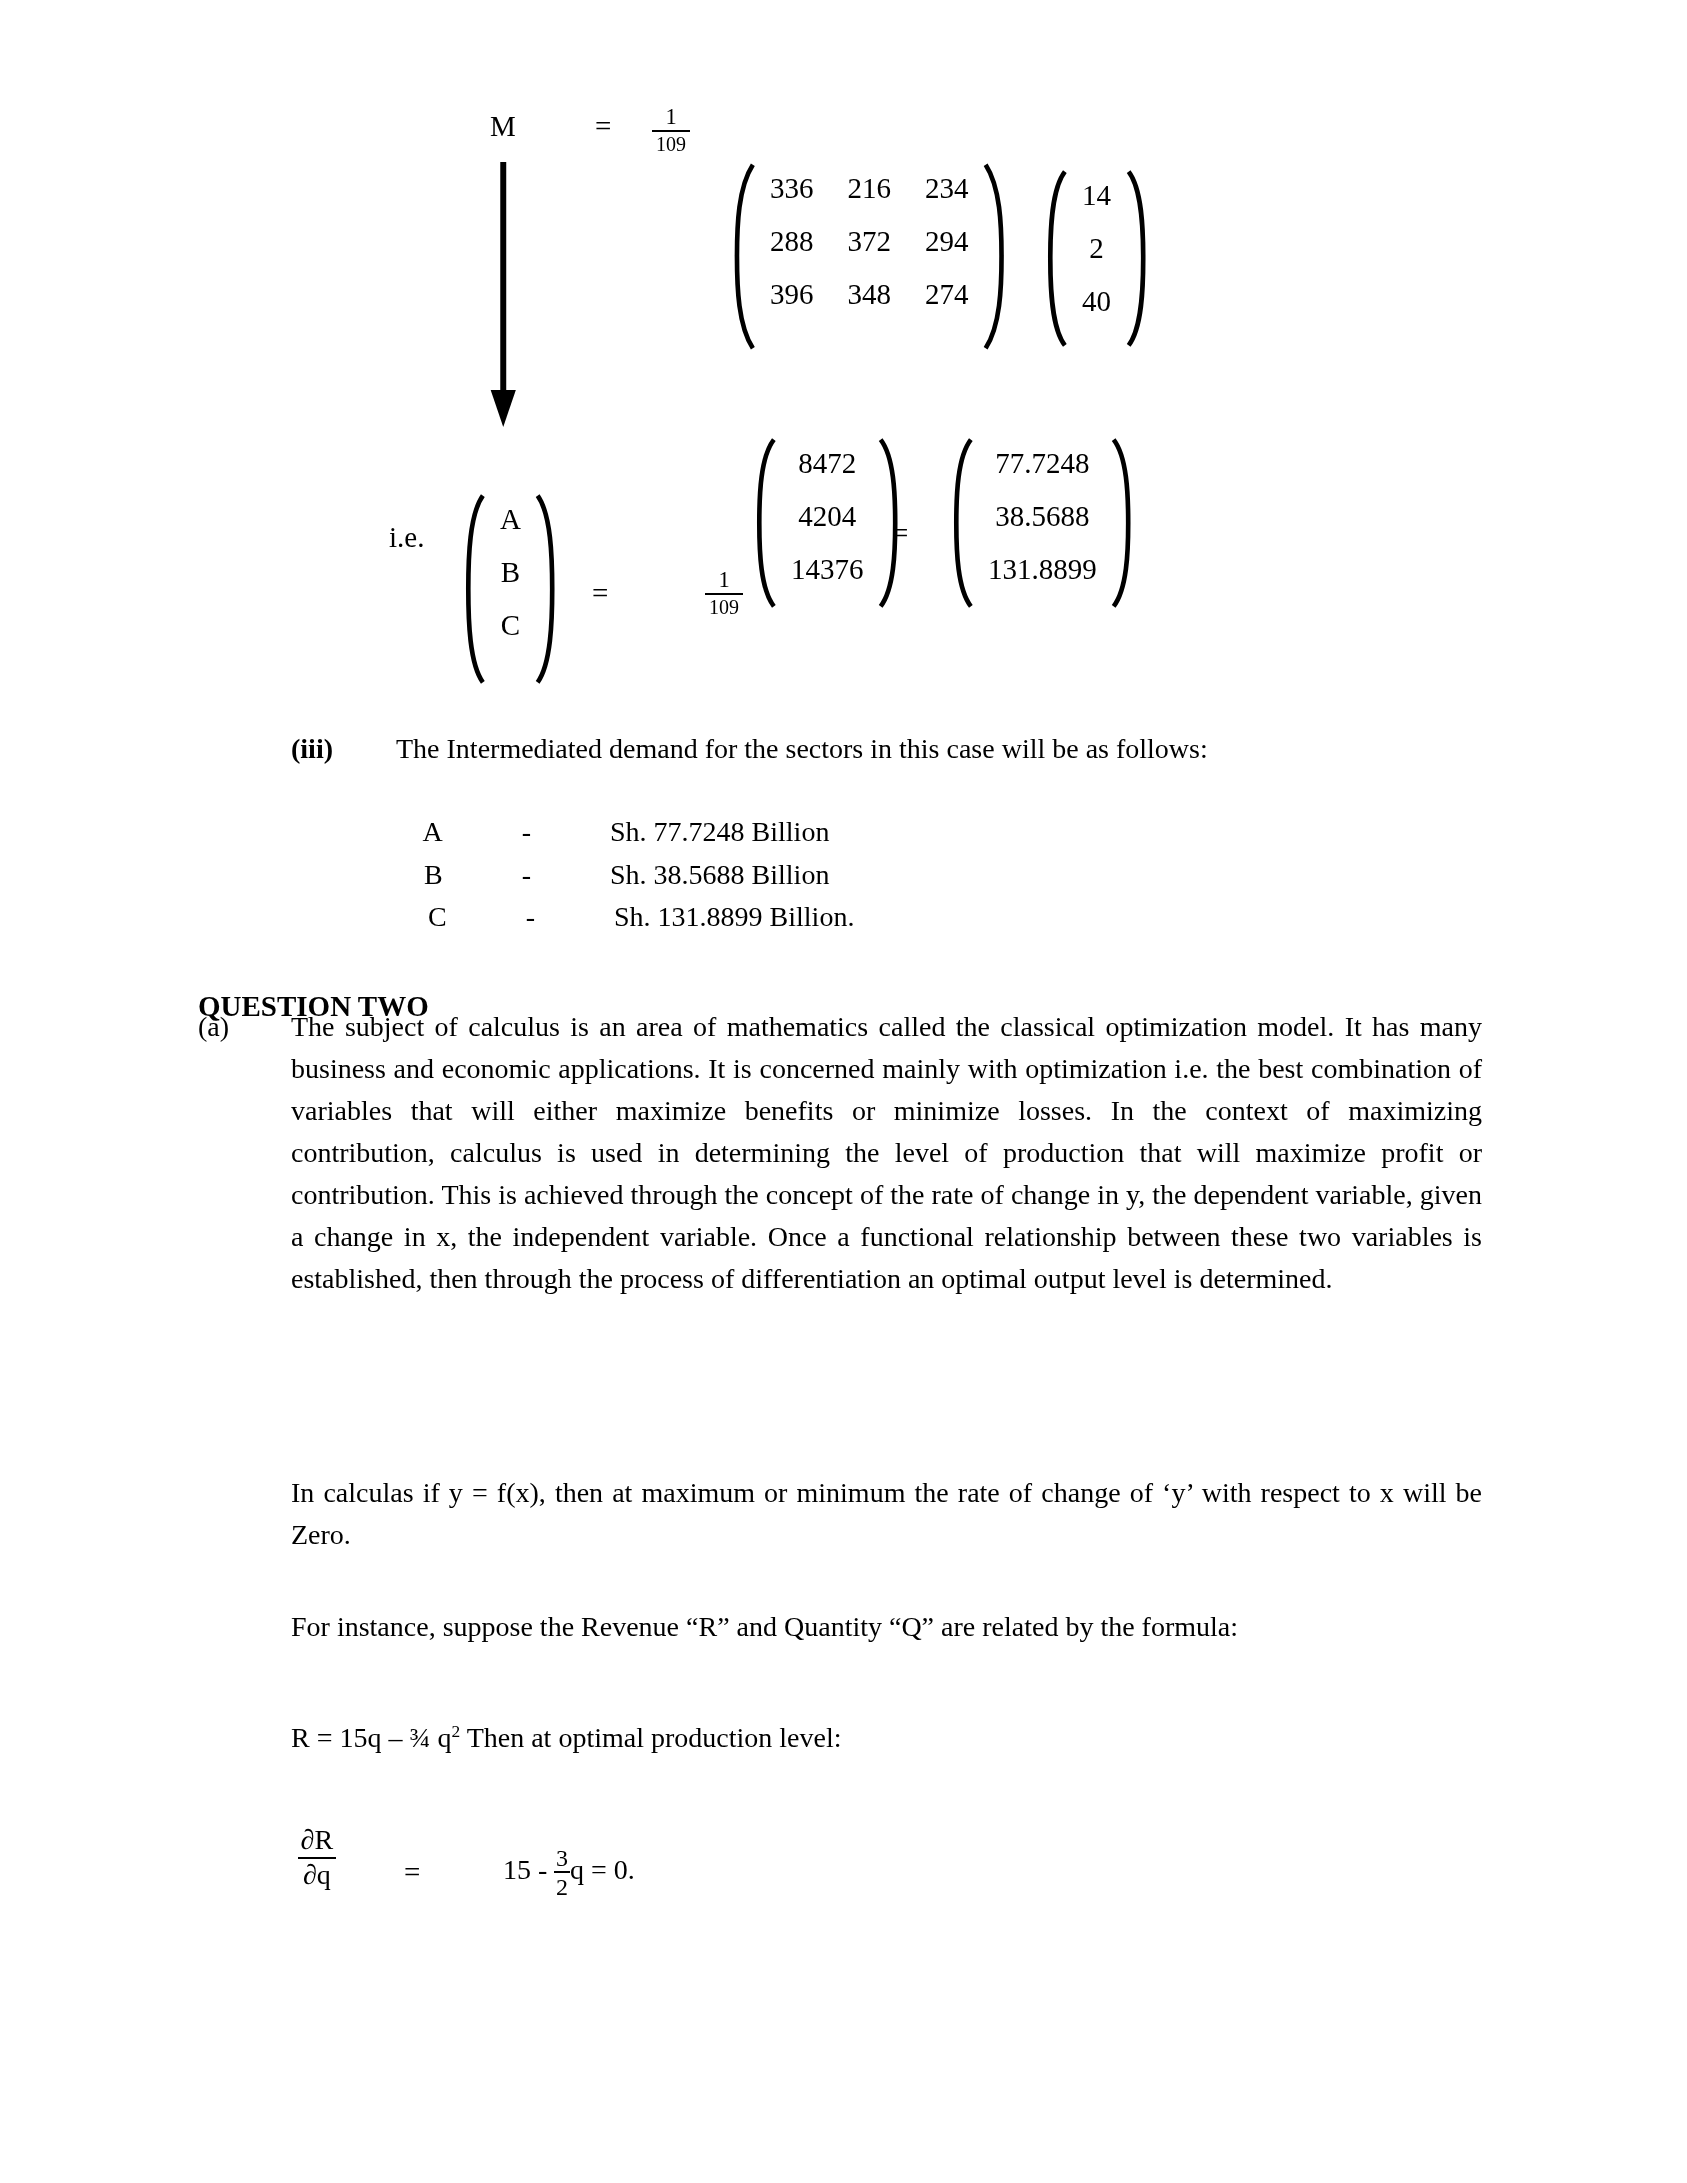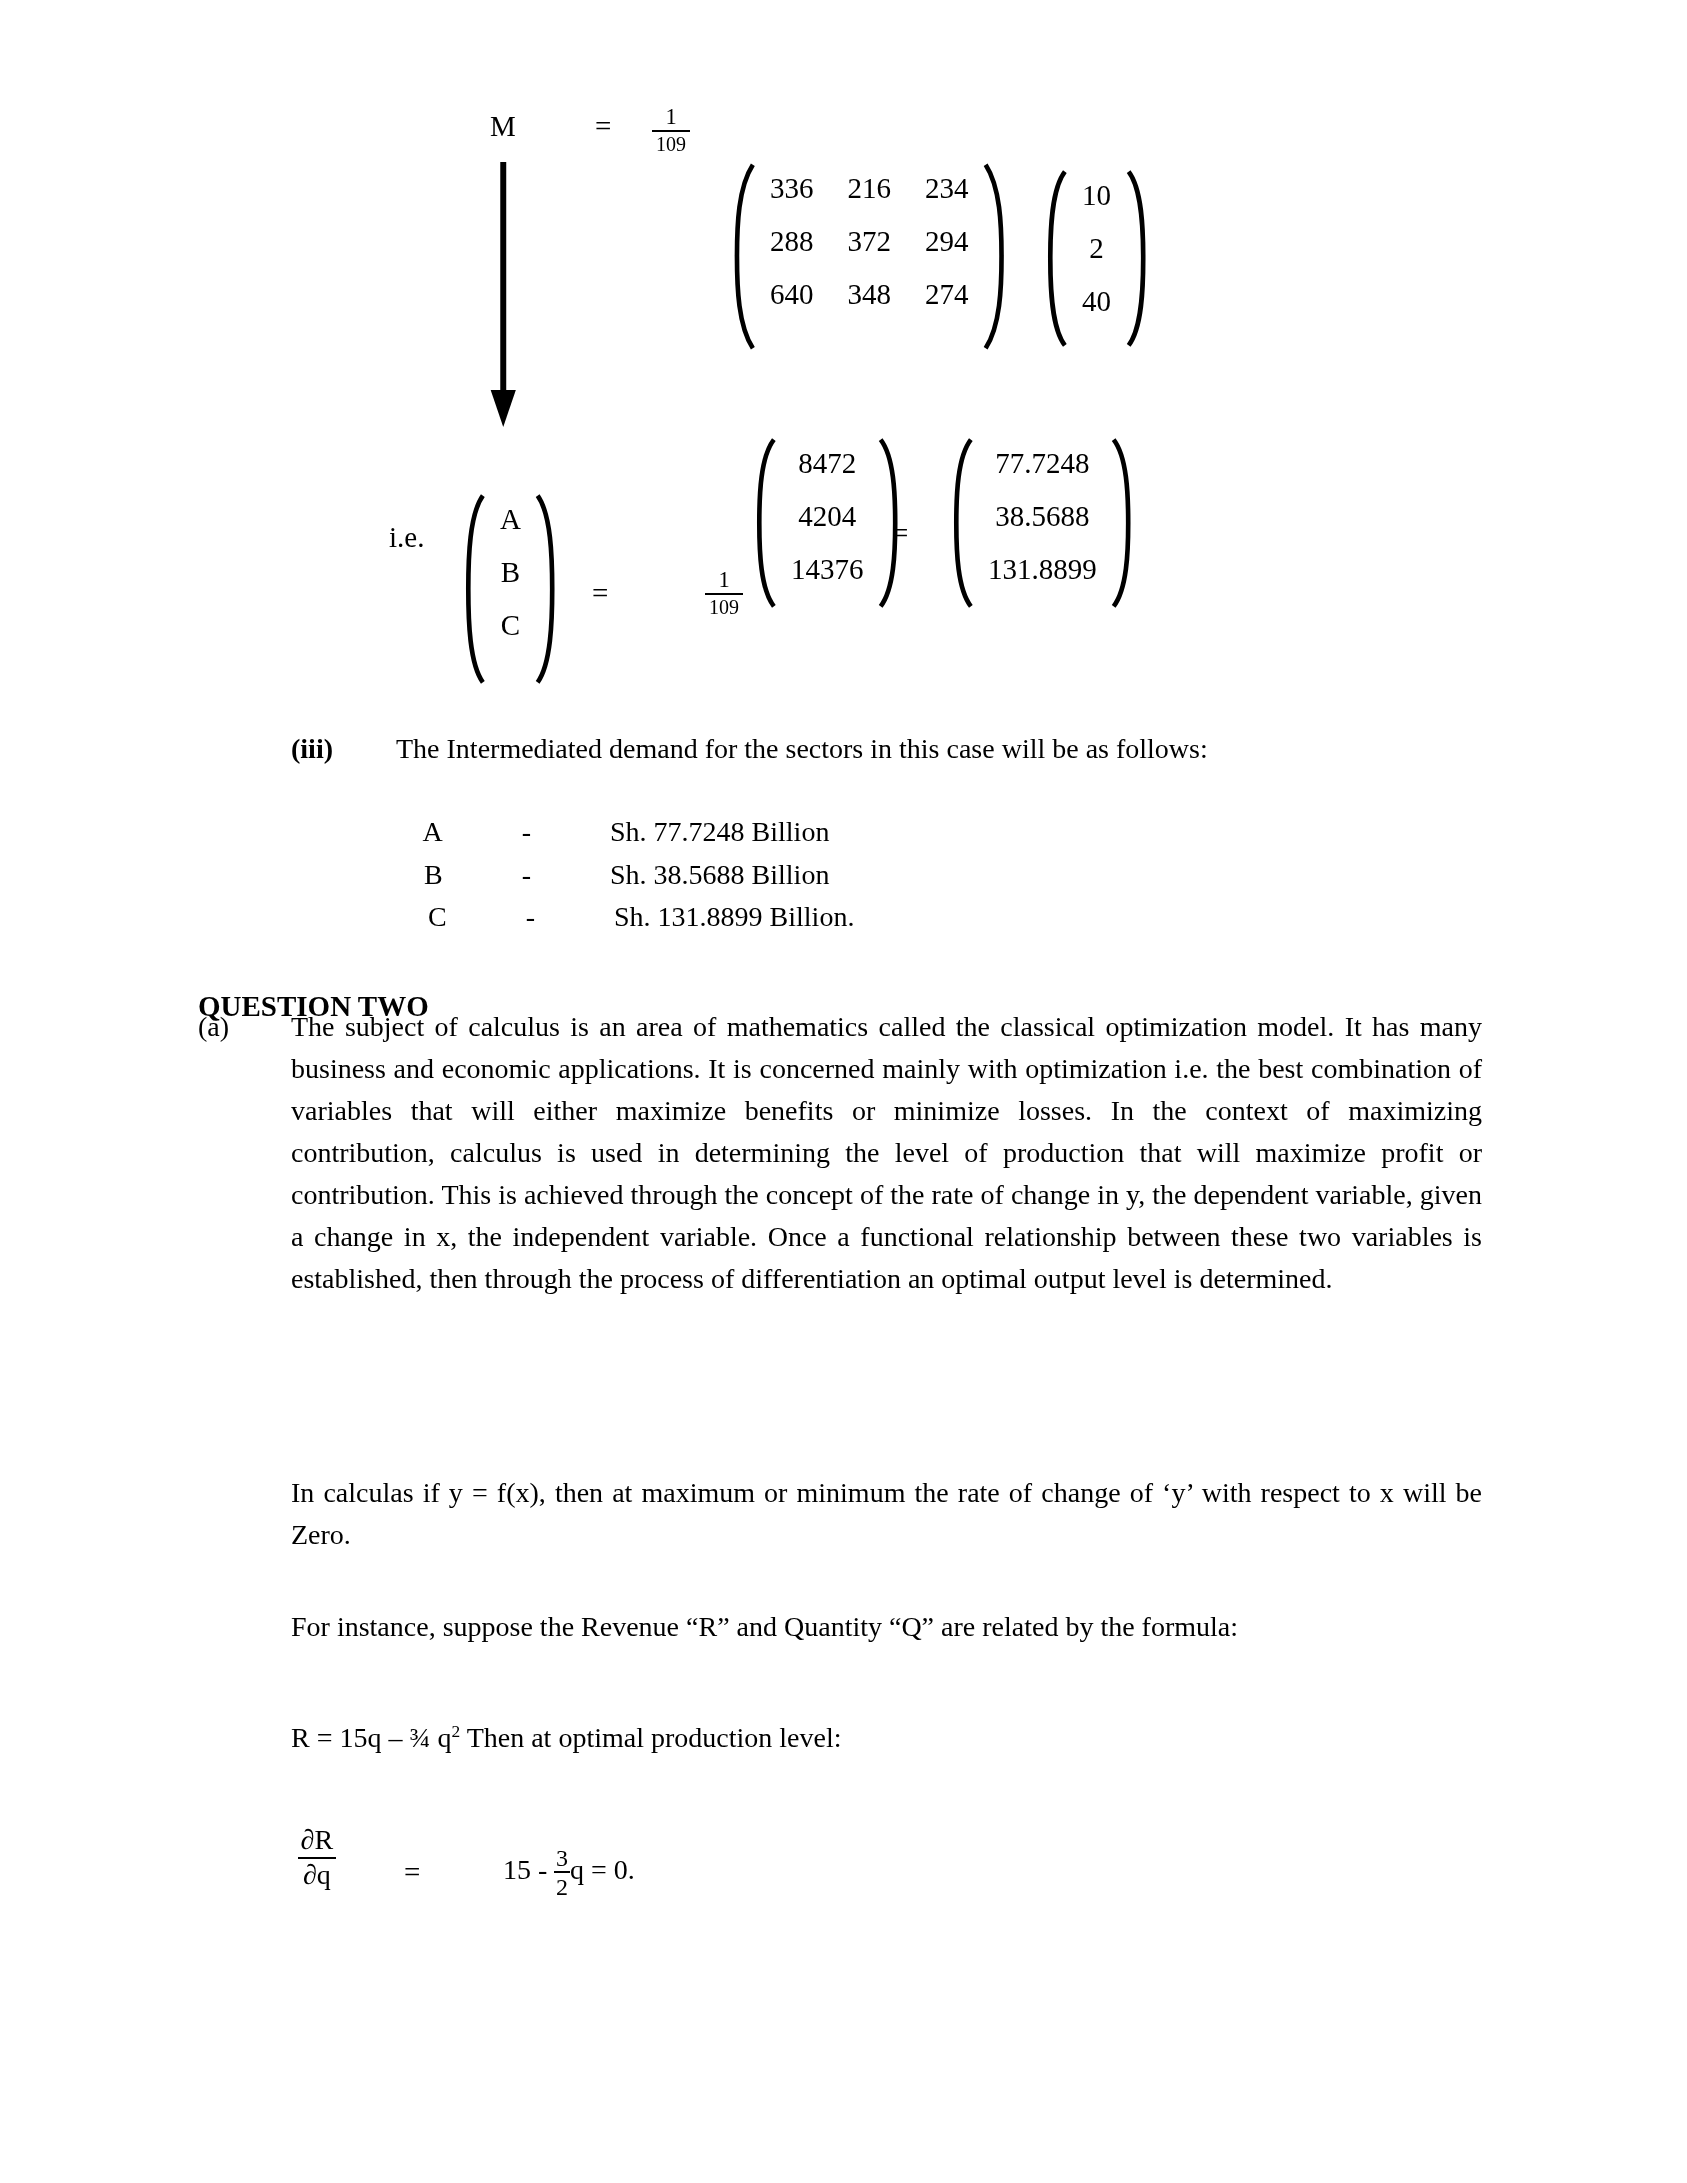--- a/index.html
+++ b/index.html
@@ -177,21 +177,21 @@
           <td>336</td>
           <td>216</td>
           <td>234</td>
         </tr>
         <tr>
           <td>288</td>
           <td>372</td>
           <td>294</td>
         </tr>
         <tr>
-          <td>640</td>
+          <td>396</td>
           <td>348</td>
           <td>274</td>
         </tr>
       </tbody>
         </table>
       <div class="paren right">
         <svg viewBox="0 0 34 285" preserveAspectRatio="none">
           <path d="M4 4 C26 38, 28 95, 28 142 C28 190, 26 247, 4 281" fill="none" stroke="#000" stroke-width="7"></path>
         </svg>
       </div>
@@ -201,21 +201,21 @@
   <div class="abs" style="left:1045px; top:169px;">
     <div class="matrix" style="height:179px;">
       <div class="paren left">
         <svg viewBox="0 0 34 270" preserveAspectRatio="none">
           <path d="M30 4 C10 30, 8 90, 8 135 C8 180, 10 240, 30 266" fill="none" stroke="#000" stroke-width="7"></path>
         </svg>
       </div>
       <table>
         <tbody>
             <tr>
-          <td>10</td>
+          <td>14</td>
         </tr>
         <tr>
           <td>2</td>
         </tr>
         <tr>
           <td>40</td>
         </tr>
       </tbody>
         </table>
       <div class="paren right">

